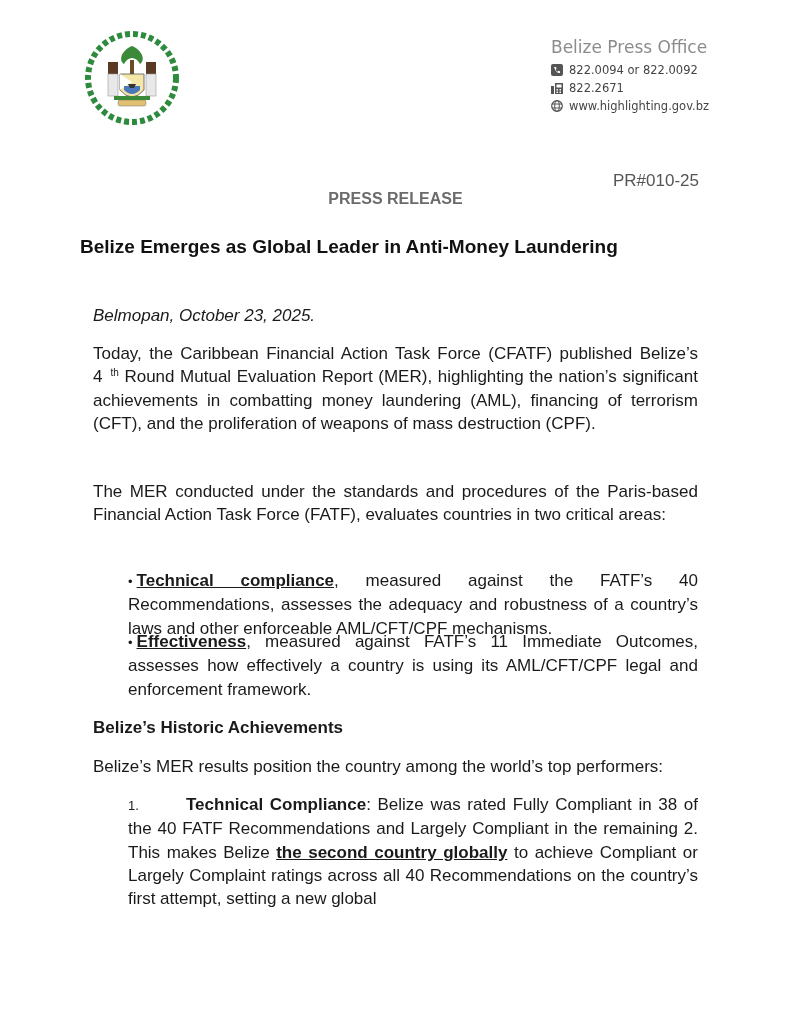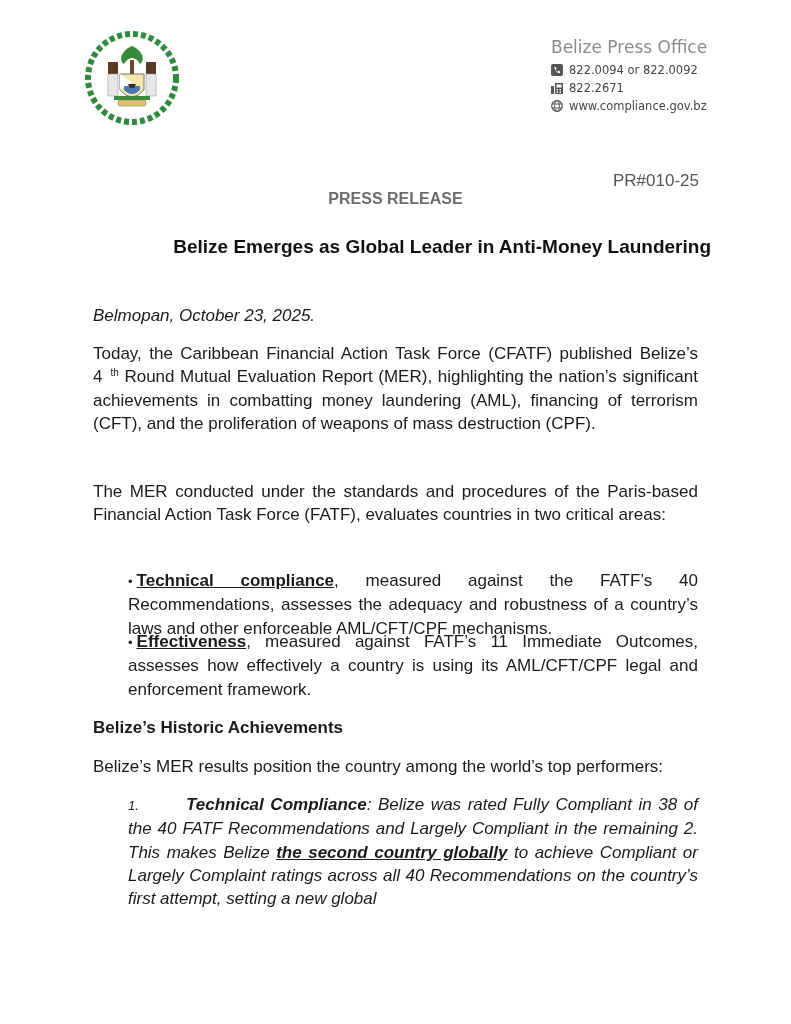--- a/index.html
+++ b/index.html
@@ -21,35 +21,35 @@
     .po-title { font-family: "DejaVu Sans", sans-serif; font-size: 17px; color: #8c8c8c; margin-bottom: 4px; }
     .po-row { display: flex; align-items: center; font-family: "DejaVu Sans", sans-serif; font-size: 11.5px; color: #444; height: 18px; }
     .po-icon { width: 12px; height: 12px; margin-right: 6px; display: inline-block; }
 
     .pr-number { position: absolute; right: 92px; top: 171px; font-size: 17px; color: #555; }
     .press-release {
       position: absolute; left: 0; width: 791px; top: 190px; text-align: center;
       font-size: 16px; font-weight: bold; color: #6b6b6b;
     }
     .headline {
-      position: absolute; left: 80px; width: 631px; top: 233px; text-align: right;
+      position: absolute; left: 80px; width: 631px; top: 233px; text-align: left;
       font-size: 19px; font-weight: bold; line-height: 27px; color: #111;
     }
     .body-text {
       position: absolute; left: 93px; width: 605px; font-size: 17px; line-height: 23.3px;
       text-align: justify; color: #1a1a1a;
     }
     .dateline { top: 304px; font-style: italic; }
     .p1 { top: 342px; }
     .p2 { top: 480px; }
     .bullet1 { left: 128px; width: 570px; top: 569px; }
     .bullet2 { left: 128px; width: 570px; top: 630px; }
     .subhead { top: 716px; font-weight: bold; }
     .p3 { top: 755px; }
-    .item1 { left: 128px; width: 570px; top: 793px; font-style: italic; }
+    .item1 { left: 128px; width: 570px; top: 793px; }
     .u-bold { font-weight: bold; text-decoration: underline; }
     .bold { font-weight: bold; }
     .bullet-dot { font-size: 13px; margin-right: 4px; }
     .num { font-size: 13px; display: inline-block; width: 58px; }
     sup { font-size: 10px; line-height: 0; padding-left: 8px; }
   </style>
 </head>
 <body>
 
 <div class="header">
@@ -91,21 +91,21 @@
       </svg>
       <span>822.2671</span>
     </div>
     <div class="po-row">
       <svg class="po-icon" viewBox="0 0 12 12">
         <circle cx="6" cy="6" r="5.3" fill="none" stroke="#555" stroke-width="1.2"></circle>
         <ellipse cx="6" cy="6" rx="2.3" ry="5.3" fill="none" stroke="#555" stroke-width="1"></ellipse>
         <line x1="0.8" y1="4" x2="11.2" y2="4" stroke="#555" stroke-width="1"></line>
         <line x1="0.8" y1="8" x2="11.2" y2="8" stroke="#555" stroke-width="1"></line>
       </svg>
-      <span>www.compliance.gov.bz</span>
+      <span>www.highlighting.gov.bz</span>
     </div>
   </div>
 </div>
 
 <div class="pr-number">PR#010-25</div>
 <div class="press-release">PRESS RELEASE</div>
 
 <div class="headline">
   <div>Belize Emerges as Global Leader in Anti-Money Laundering</div>
 </div>

